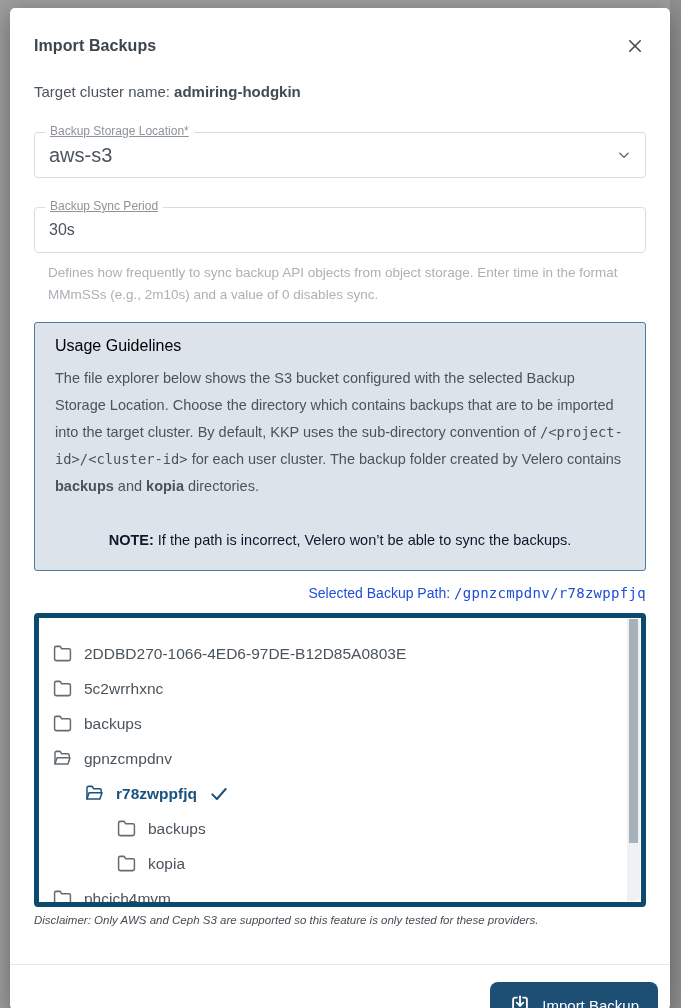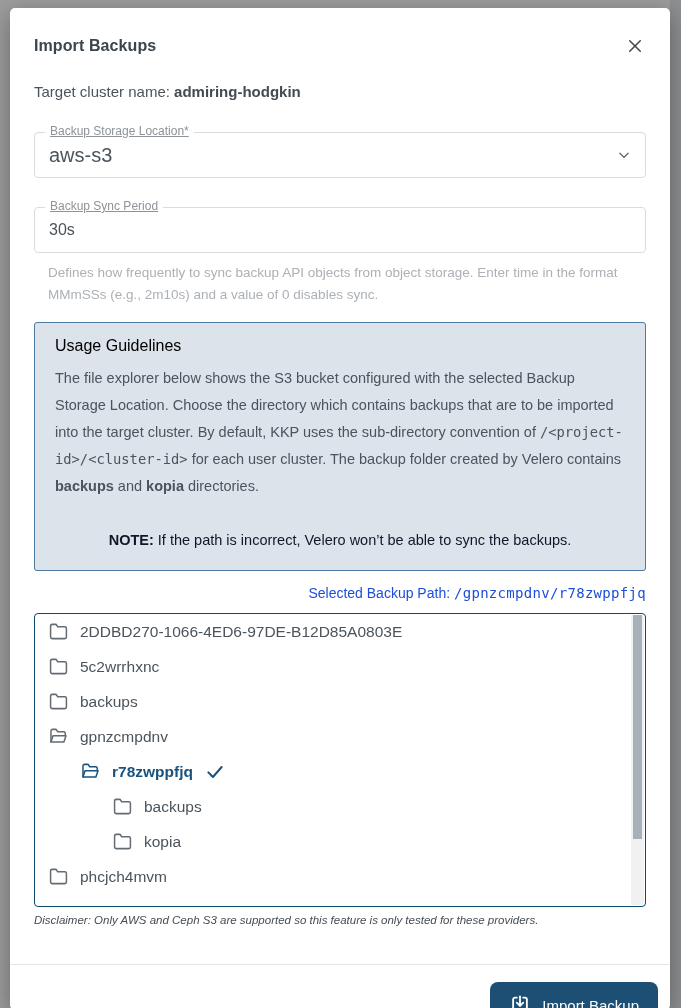--- a/index.html
+++ b/index.html
@@ -43,21 +43,21 @@
   .guidelines { margin-top:16px; background:#dce3ea; border:1px solid #4d7aa3; border-radius:3px; padding:14px 20px 16px; }
   .guidelines-title { font-size:16px; font-weight:500; color:#000000; }
   .guidelines-body { margin-top:10px; font-size:14.5px; line-height:27px; color:#4b545c; }
   .guidelines-body .mono, .mono { font-family:"DejaVu Sans Mono","Liberation Mono",monospace; font-size:.95em; }
   .guidelines-note { margin-top:27px; font-size:14.5px; line-height:27px; color:#0f172a;text-align:center; }
   .guidelines-note b, .guidelines-body b { font-weight:700; }
   
   .path-line { margin-top:14px; font-size:14px; color:#1d4ed8;text-align:right; }
   .path-line .mono { font-size:14px; letter-spacing:.3px; }
   
-  .tree-box { position:relative; margin-top:12px; border:1px solid #0c4a6e; border-radius:4px; height:294px; overflow:hidden; padding:0 0; }
+  .tree-box { position:relative; margin-top:12px; border:5px solid #0c4a6e; border-radius:4px; height:294px; overflow:hidden; padding:18px 0; }
   .tree-row { height:35px; display:flex; align-items:center; gap:12px; font-size:15.5px; color:#4b545c; cursor:pointer; }
   .tree-row .tree-icon { display:flex; align-items:center; }
   .tree-row .tree-icon svg { stroke:#646b72; }
   .tree-row.selected { color:#1a527e; font-weight:700; }
   .tree-row.selected .tree-icon svg { stroke:#1a527e; }
   .tree-row .check { display:flex; align-items:center; margin-left:0; }
   .tree-row .check svg { stroke:#1a527e; }
   .tree-scrollbar { position:absolute; top:1px; right:1px; bottom:1px; width:13px; background:#f0f1f3; border-radius:0 3px 3px 0; }
   .tree-thumb { position:absolute; top:0; left:2px; width:9px; height:224px; background:#a8b0ba; }
   

